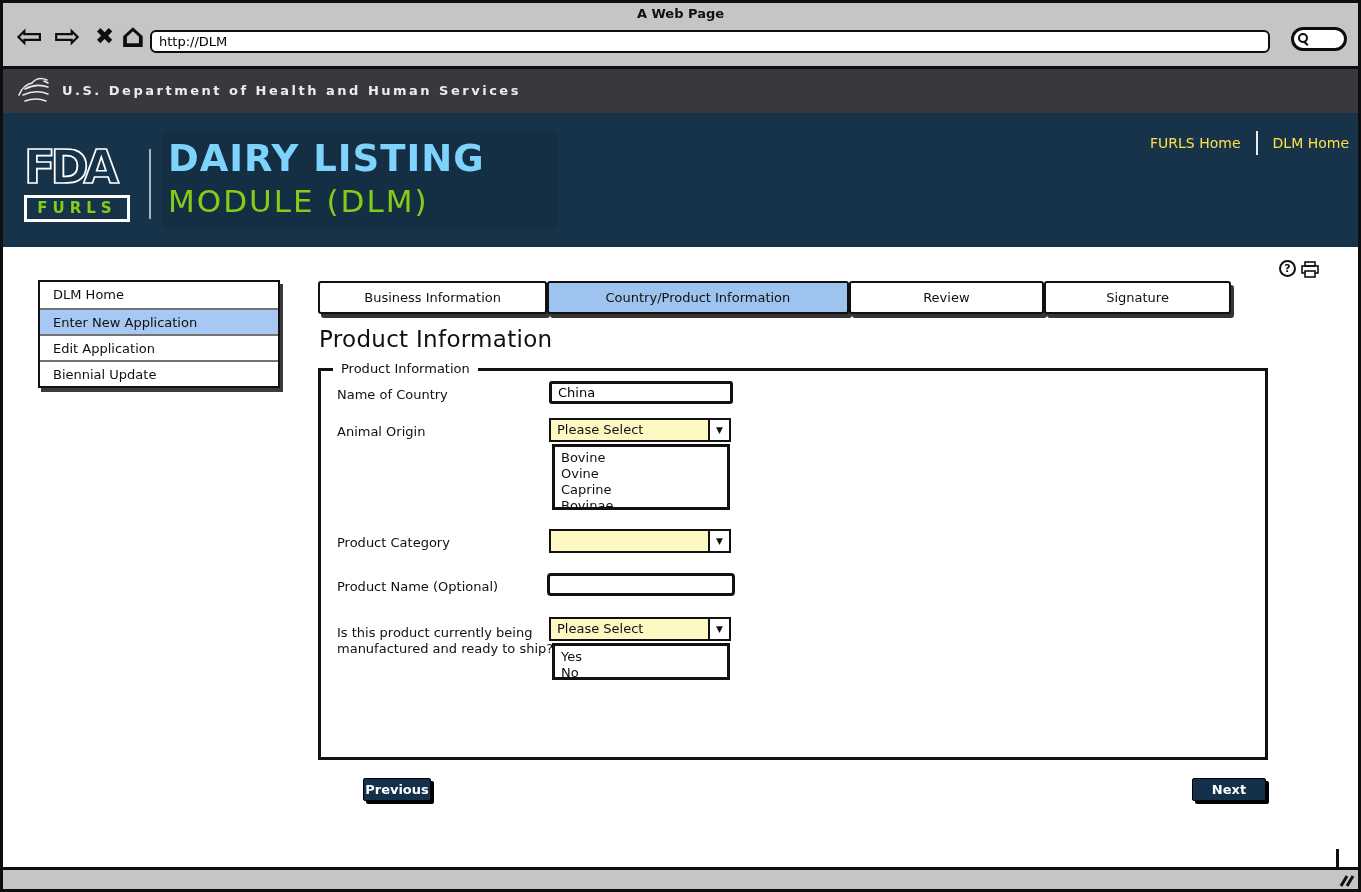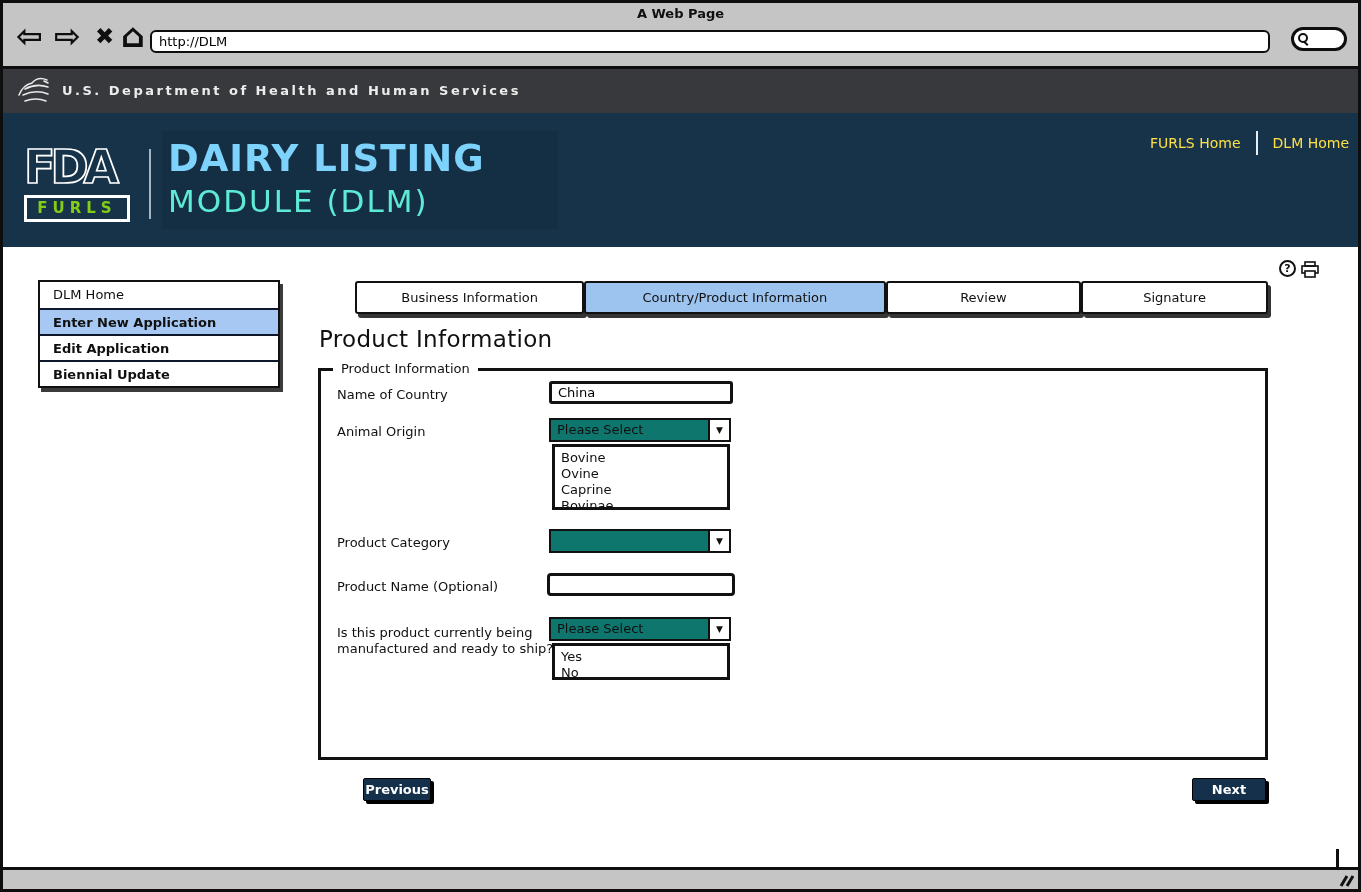--- a/index.html
+++ b/index.html
@@ -42,58 +42,58 @@
   
   #navy-header { left:0; top:113px; width:100%; height:134px; background:#16334a; }
   #furls-box { position:absolute; left:24px; top:82px; width:106px; height:27px;
     border:3px solid #fff; color:#84cc16; text-align:center; line-height:21px;
     font-size:15px; font-weight:700; letter-spacing:5px; }
   #header-divider { position:absolute; left:149px; top:36px; width:2px; height:70px; background:rgba(215,226,236,.75); }
   #title-bg { position:absolute; left:162px; top:18px; width:396px; height:98px; background:rgba(0,0,0,.08); }
   #app-title-1 { position:absolute; left:168px; top:24px; font-size:37px; font-weight:700;
     letter-spacing:1px; color:#7dd3fc; }
   #app-title-2 { position:absolute; left:168px; top:70px; font-size:31px; font-weight:400;
-    letter-spacing:2px; color:#5eead4; }
+    letter-spacing:2px; color:#84cc16; }
   #header-nav { position:absolute; right:12px; top:18px; display:flex; align-items:center; }
   #header-nav .hlink { color:#fde047; font-size:14px; cursor:pointer; }
   #header-nav .vline { width:2px; height:24px; background:#e6edf3; margin:0 15px; }
 
   
   #help-icon { left:1279px; top:260px; width:17px; height:17px; border:2px solid #111;
     border-radius:50%; text-align:center; font-size:11px; font-weight:700; line-height:13px; }
   #print-icon { left:1301px; top:261px; }
 
   
   #sidebar { left:38px; top:280px; width:242px; background:#fff;
     border:2px solid #111; box-shadow:3px 4px 0 #3b3b3b; }
   .side-item { height:26px; line-height:25px; padding-left:13px; font-size:13px; cursor:pointer; }
-  .side-item + .side-item { border-top:2px solid #0f172a;font-weight:bold; }
+  .side-item + .side-item { border-top:2px solid #737373; }
   .side-item.active { background:#a6c8f2; }
 
   
-  #tabs { left:318px; top:281px; width:913px; display:flex;margin-left:37px; }
+  #tabs { left:318px; top:281px; width:913px; display:flex; }
   .tab { height:33px; line-height:30px; text-align:center; font-size:13px;
     background:#fff; border:2px solid #111; border-radius:3px;
     box-shadow:3px 4px 0 #353535; cursor:pointer; }
   .tab.active { background:#9dc3ef; }
   .tab.t0 { width:238px; } .tab.t1 { width:313px; } .tab.t2 { width:203px; } .tab.t3 { width:194px; }
 
   
   #page-heading { left:319px; top:326px; font-size:23px; font-weight:500; letter-spacing:.3px; }
 
   #fieldset-box { left:318px; top:368px; width:950px; height:392px; border:3px solid #111; }
   #fieldset-legend { position:absolute; left:12px; top:-10px; background:#fff;
     padding:0 8px; font-size:13px; }
 
   .fld-label { position:absolute; font-size:13px; color:#101010; }
   .txt-input { position:absolute; height:23px; background:#fff; border:3px solid #111;
     border-radius:3px; font-size:13px; padding:0 6px;
     font-family:"DejaVu Sans","Liberation Sans",sans-serif; }
 
-  .dropdown { position:absolute; height:24px; background:#0f766e; border:2px solid #111;
+  .dropdown { position:absolute; height:24px; background:#fef9c3; border:2px solid #111;
     display:flex; cursor:pointer; }
   .dropdown .sel-text { flex:1; font-size:13px; line-height:20px; padding-left:6px; overflow:hidden; white-space:nowrap; }
   .dropdown .dd-btn { width:21px; border-left:2px solid #111; text-align:center;
     font-size:9px; line-height:20px; color:#111; background:#fff; }
 
   .option-list { position:absolute; background:#fff; border:3px solid #111; overflow:hidden; }
   .option-item { font-size:13px; height:16px; line-height:16px; padding-left:6px; cursor:pointer; white-space:nowrap; }
   .option-list .pad { height:3px; }
 
   .wiz-btn { position:absolute; background:#14304a; color:#fff; font-size:13px; font-weight:700;

